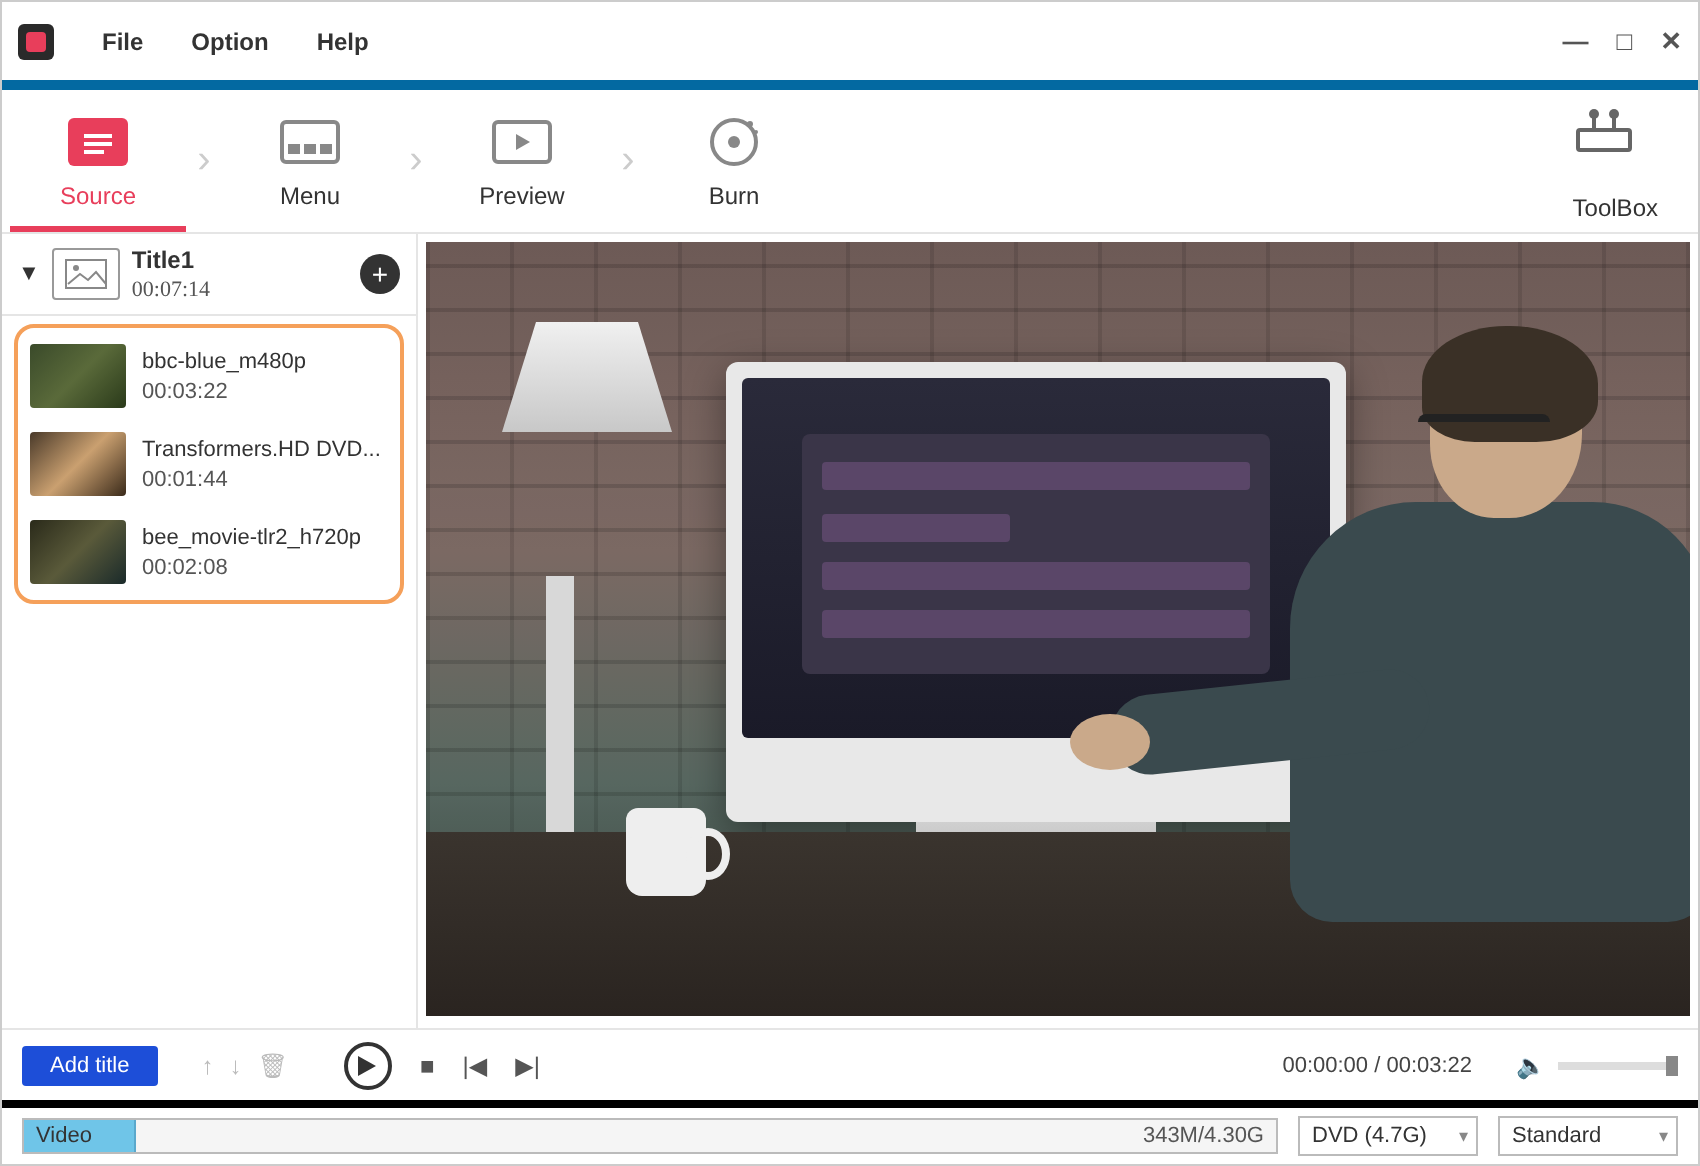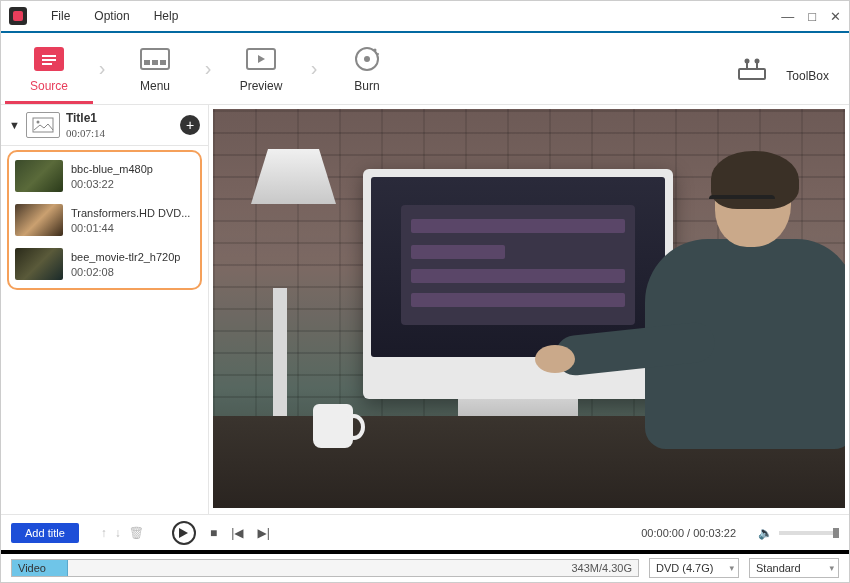--- a/index.html
+++ b/index.html
@@ -1,36 +1,36 @@
 <!DOCTYPE html>
 <html><head>
 <meta charset="utf-8">
 <style>
 * { margin: 0; padding: 0; box-sizing: border-box; font-family: Arial, sans-serif; }
 body { width: 850px; height: 583px; background: #fff; border: 1px solid #ccc; display: flex; flex-direction: column; font-size: 12px; color: #333; }
 
 
-.titlebar { height: 32px; display: flex; align-items: center; padding: 0 8px; border-bottom: 2px solid #0369a1; }
+.titlebar { height: 44px; display: flex; align-items: center; padding: 0 8px; border-bottom: 5px solid #0369a1; font-weight: bold; }
 .app-icon { width: 18px; height: 18px; background: #2a2a2a; border-radius: 3px; display: flex; align-items: center; justify-content: center; margin-right: 12px; }
 .app-icon-inner { width: 10px; height: 10px; background: #e83e5b; border-radius: 2px; }
 .menu-item { padding: 0 12px; cursor: pointer; font-size: 12px; }
 .win-controls { margin-left: auto; display: flex; gap: 14px; align-items: center; }
 .win-btn { cursor: pointer; font-size: 13px; color: #555; }
 
 
 .toptabs { height: 72px; display: flex; align-items: center; border-bottom: 1px solid #e5e5e5; padding: 0 4px; position: relative; }
 .tab { width: 88px; display: flex; flex-direction: column; align-items: center; justify-content: center; gap: 6px; cursor: pointer; position: relative; }
 .tab.active { color: #e83e5b; }
 .tab.active::after { content: ''; position: absolute; left: 0; right: 0; bottom: -11px; height: 3px; background: #e83e5b; }
 .tab-icon { width: 32px; height: 28px; display: flex; align-items: center; justify-content: center; }
 .tab-label { font-size: 12px; }
 .tab.active .tab-icon-box { background: #e83e5b; }
 .tab-icon-box { width: 30px; height: 24px; background: #888; border-radius: 3px; display:flex; align-items:center; justify-content:center; }
 .chev { width: 18px; height: 50px; display: flex; align-items: center; justify-content: center; color: #ccc; font-size: 20px; }
-.toolbox-tab { margin-left: auto; margin-right: 16px; display: flex; flex-direction: row; align-items: flex-end; gap: 18px; cursor: pointer; }
+.toolbox-tab { margin-left: auto; margin-right: 16px; display: flex; flex-direction: column; align-items: flex-start; gap: 18px; cursor: pointer; }
 
 
 .main { flex: 1; display: flex; min-height: 0; }
 .sidebar { width: 208px; display: flex; flex-direction: column; border-right: 1px solid #e5e5e5; }
 .title-group { display: flex; align-items: center; padding: 6px 8px; border-bottom: 1px solid #e5e5e5; gap: 6px; }
 .caret { cursor: pointer; font-size: 11px; color: #333; }
 .title-thumb { width: 34px; height: 26px; border: 1px solid #999; border-radius: 2px; display:flex;align-items:center;justify-content:center;background:#fff; }
 .title-info { flex: 1; display: flex; flex-direction: column; gap: 2px; }
 .title-name { font-size: 12px; font-weight: bold; }
 .title-dur { font-size: 11px; color: #555; font-family: Liberation Serif, serif; }

